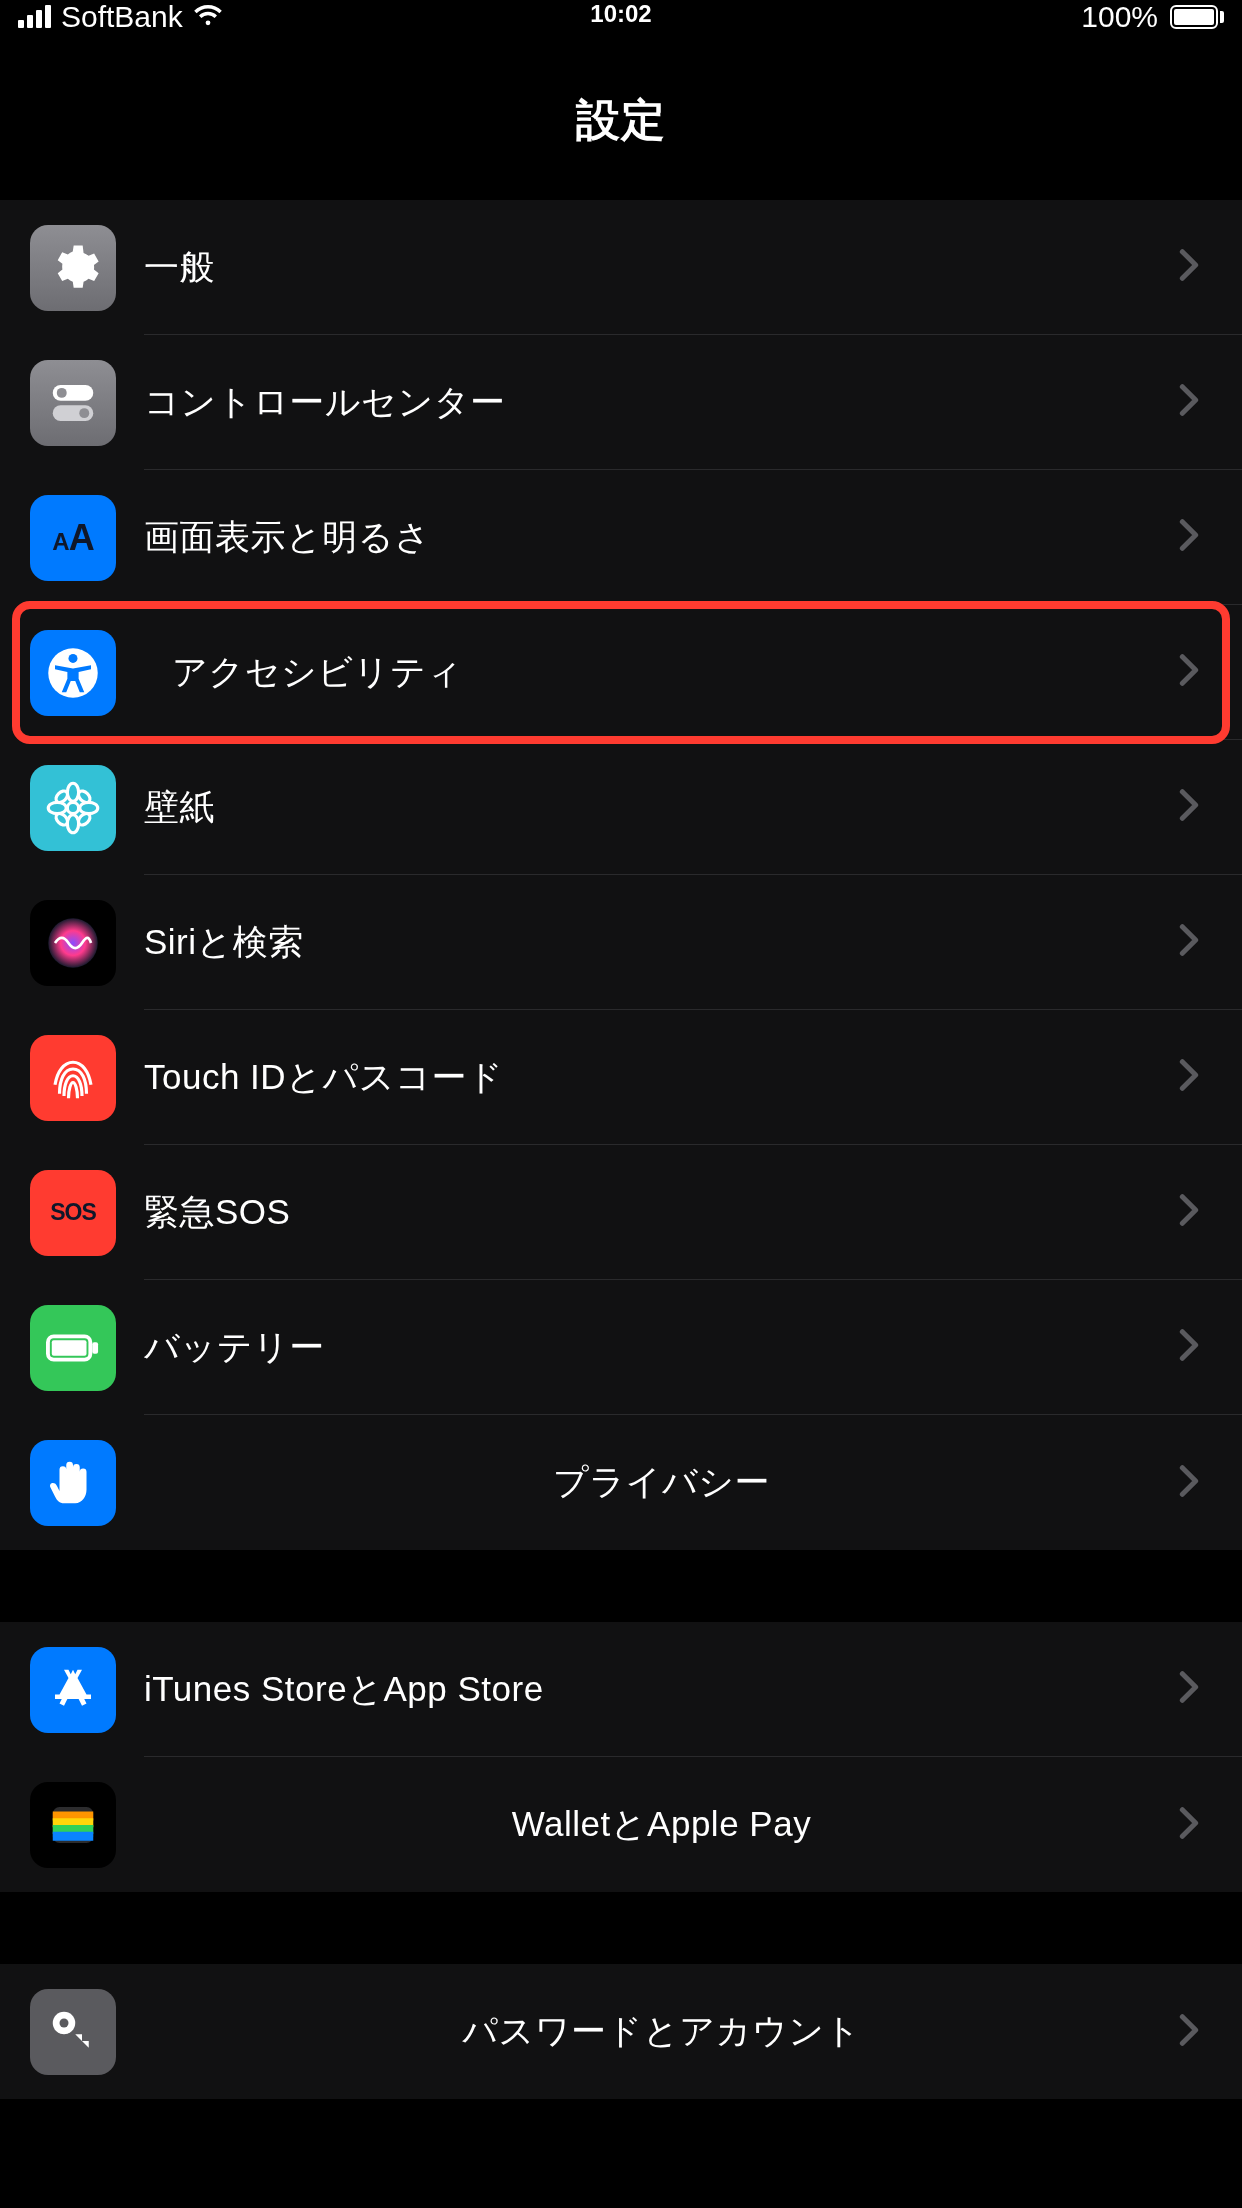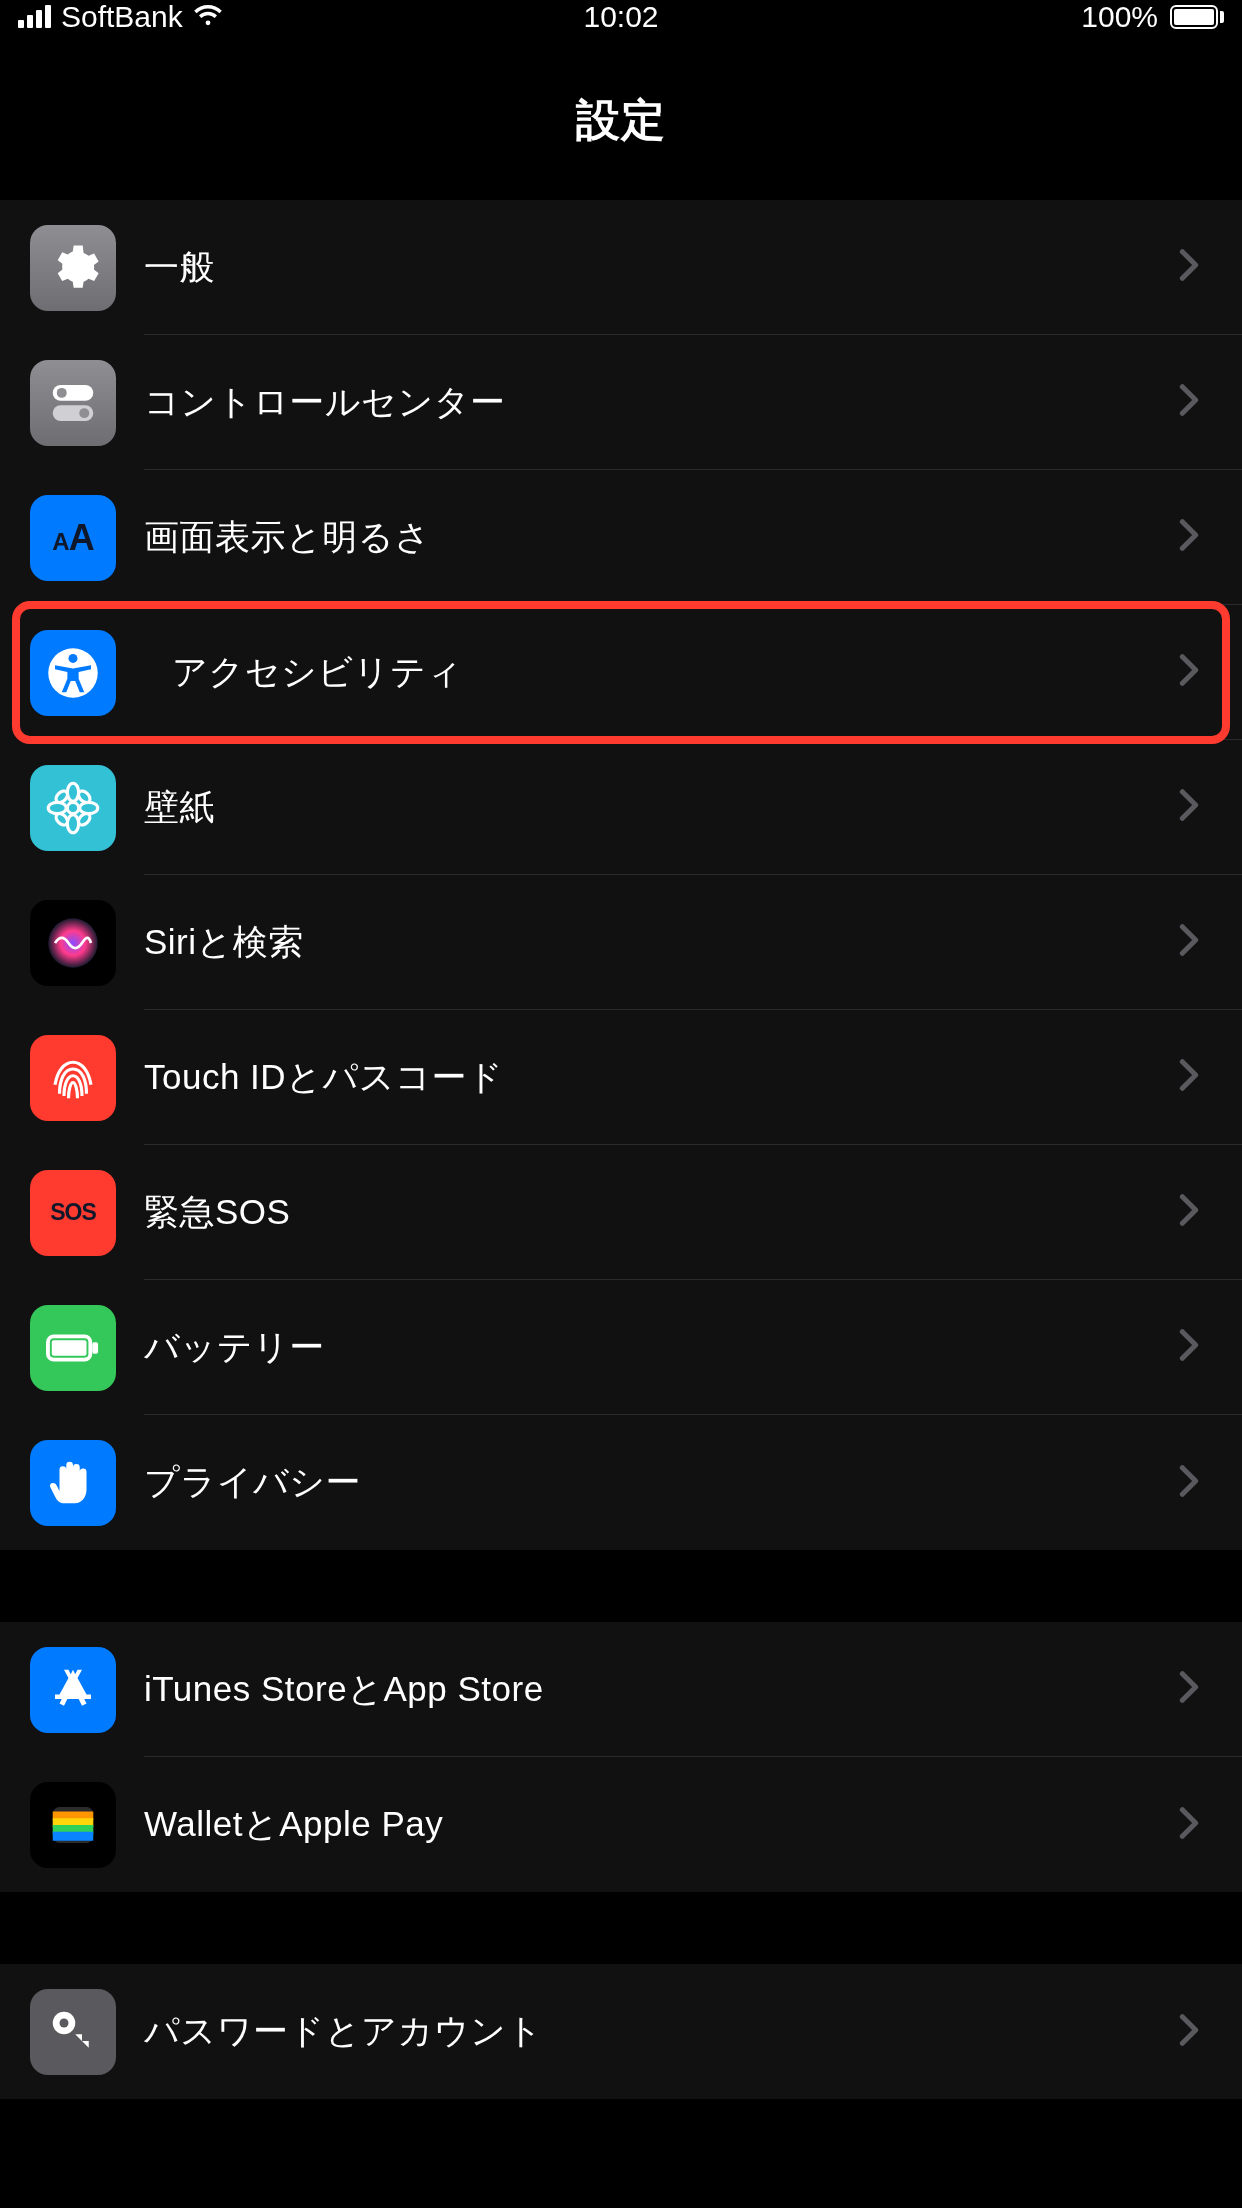--- a/index.html
+++ b/index.html
@@ -1,39 +1,39 @@
 <!DOCTYPE html>
 <html><head>
 <meta charset="utf-8">
 <style>
   * { margin: 0; padding: 0; box-sizing: border-box; }
   html, body { width: 1242px; height: 2208px; background: #000; font-family: -apple-system, "Helvetica Neue", Arial, sans-serif; color: #fff; }
   .status-bar { height: 66px; display: flex; align-items: flex-start; padding: 0 18px; font-size: 30px; font-weight: 400; }
   .status-left { display: flex; align-items: center; gap: 10px; flex: 1; }
-  .status-center { flex: 0 0 auto; font-weight: 400; font-size: 30px; }
+  .status-center { flex: 0 0 auto; font-weight: 700; font-size: 24px; }
   .status-right { flex: 1; display: flex; justify-content: flex-end; align-items: center; gap: 12px; }
   .signal-bars { display: inline-flex; align-items: flex-end; gap: 3px; height: 22px; }
   .signal-bars span { width: 6px; background: #fff; border-radius: 1px; }
   .signal-bars span:nth-child(1){height:8px}
   .signal-bars span:nth-child(2){height:13px}
   .signal-bars span:nth-child(3){height:18px}
   .signal-bars span:nth-child(4){height:23px}
   .wifi-icon svg { width: 30px; height: 24px; }
   .battery { display: inline-flex; align-items: center; }
   .battery-body { width: 48px; height: 24px; border: 2.5px solid #fff; border-radius: 6px; position: relative; }
   .battery-fill { position: absolute; inset: 2px; background: #fff; border-radius: 2px; }
   .battery-cap { width: 4px; height: 12px; background: #fff; border-radius: 0 2px 2px 0; margin-left: 2px; }
   .nav-bar { height: 110px; display: flex; align-items: center; justify-content: center; border-bottom: 1px solid #000; }
   .nav-title { font-size: 44px; font-weight: 600; letter-spacing: 1px; }
   .spacer { height: 24px; background: #000; }
   .section { background: #111112; }
   .row { display: flex; align-items: center; height: 135px; padding-left: 30px; position: relative; }
   .row .icon-wrap { width: 86px; height: 86px; border-radius: 18px; display:flex; align-items:center; justify-content:center; flex-shrink:0; }
   .row .label-wrap { flex:1; height:100%; display:flex; align-items:center; margin-left: 28px; border-bottom: 1px solid #2a2a2c; padding-right: 43px; }
-  .row:last-child .label-wrap { border-bottom: none; }
+  .row:last-child .label-wrap { border-bottom: none; text-align: center; }
   .row .label { font-size: 35px; font-weight: 400; flex:1; letter-spacing: 0.5px;}
   .chevron { color:#5a5a5e; }
   .chevron svg{width:20px;height:34px}
   .highlight-box { position:absolute; border:8px solid #ff3b30; border-radius:18px; pointer-events:none; z-index:10; }
   
   .bg-gray{background:linear-gradient(#8e8e93,#6d6d72)}
   .bg-blue{background:#007aff}
   .bg-cyan{background:#33c1d6}
   .bg-black{background:#000}
   .bg-red{background:#ff3b30}

